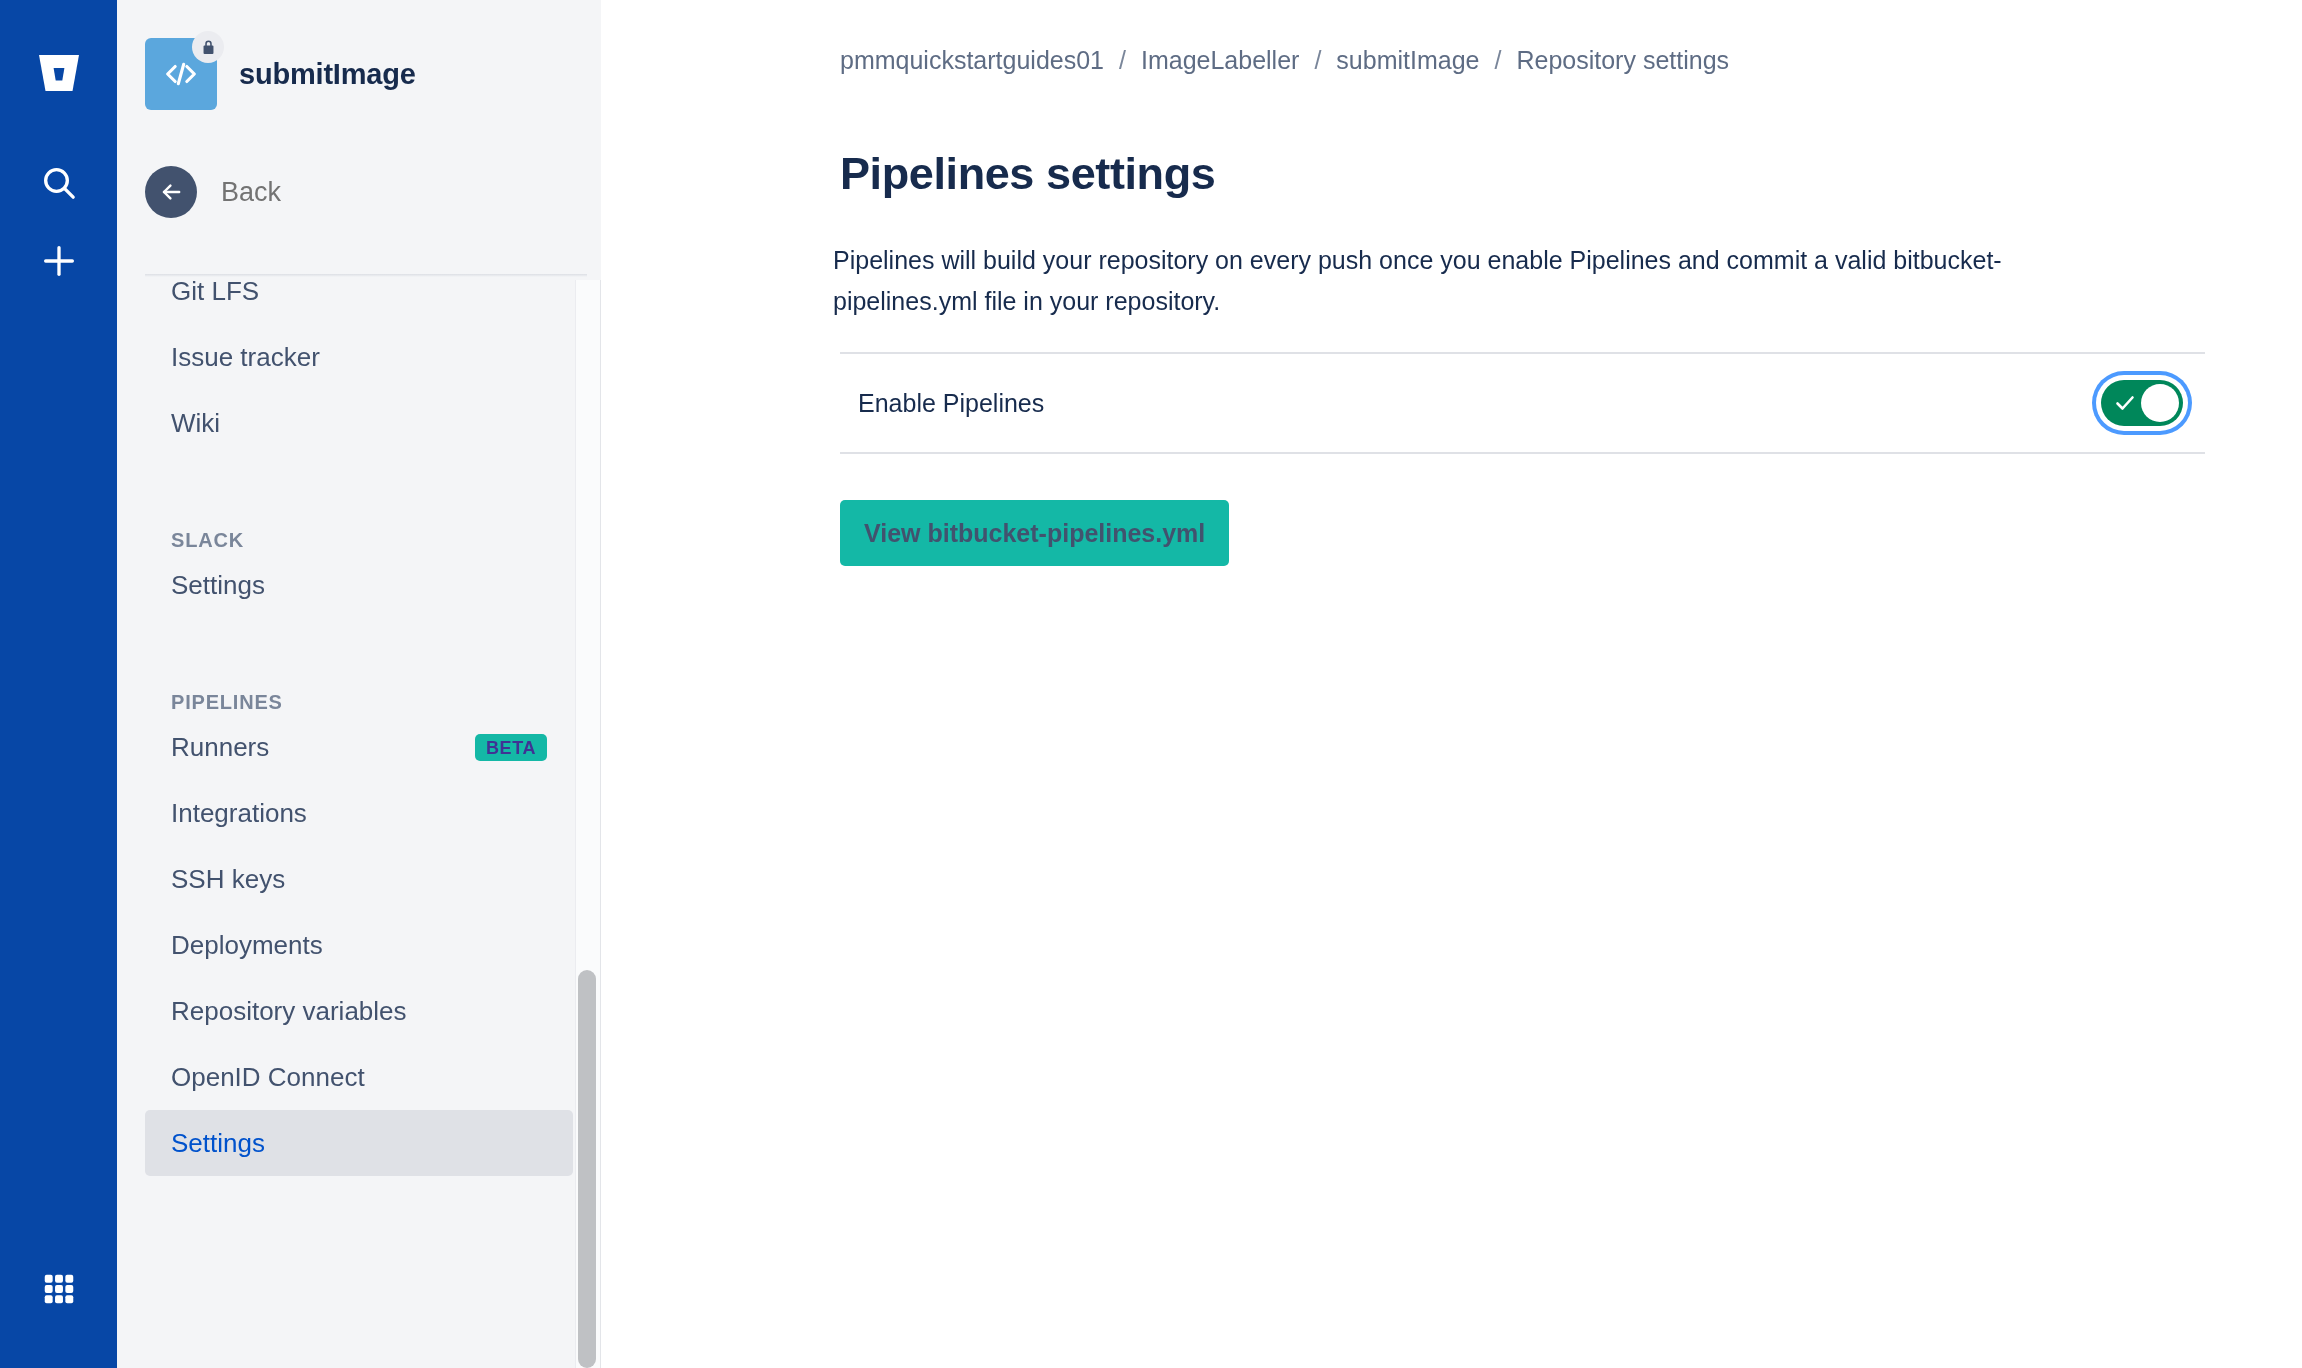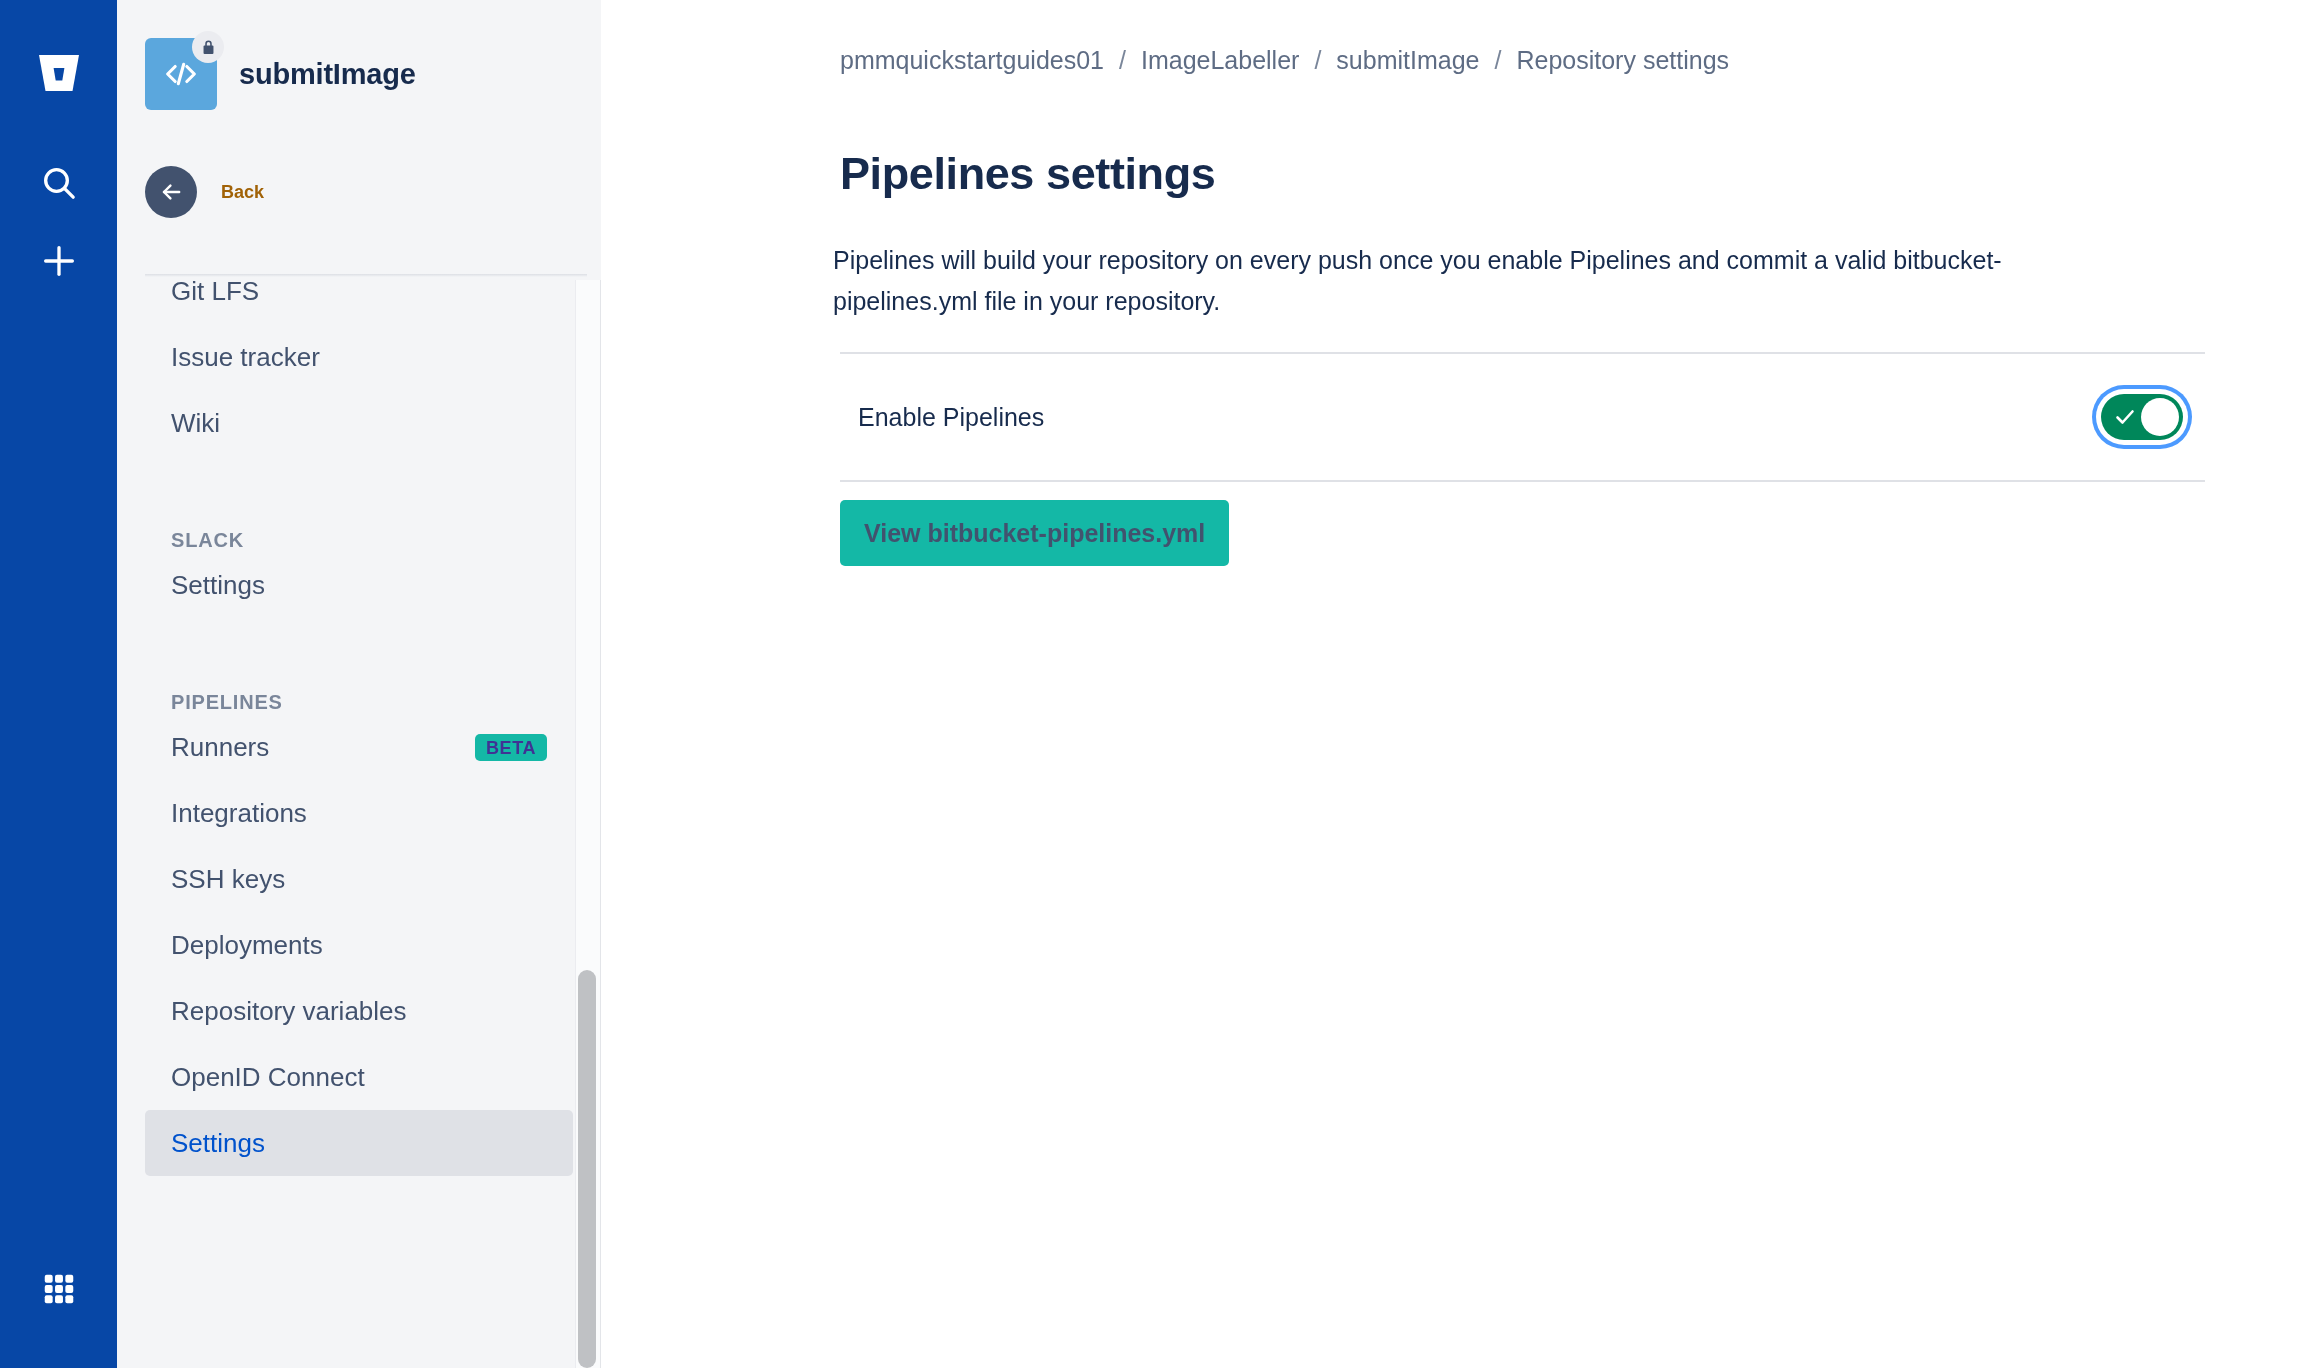--- a/index.html
+++ b/index.html
@@ -139,23 +139,22 @@
     width: 52px;
     height: 52px;
     border-radius: 50%;
     background: #42526E;
     display: flex;
     align-items: center;
     justify-content: center;
     flex: 0 0 52px;
   }
   .back-label {
-    font-size: 18px;
-    color: #a16207;
-    font-weight: bold;
+    font-size: 27px;
+    color: #737373;
   }
 
   
   .sb-scroll {
     position: absolute;
     top: 0;
     left: 0;
     width: 484px;
     height: 1368px;
     padding-top: 258px;
@@ -268,21 +267,21 @@
     font-size: 25px;
     line-height: 41px;
     color: #172B4D;
   }
 
   .setting-row {
     position: absolute;
     left: 239px;
     top: 352px;
     width: 1365px;
-    height: 130px;
+    height: 102px;
     border-top: 2px solid #DFE1E6;
     border-bottom: 2px solid #DFE1E6;
     display: flex;
     align-items: center;
     justify-content: space-between;
     padding: 0 22px 0 18px;
   }
   .setting-label {
     font-size: 25px;
     color: #172B4D;

